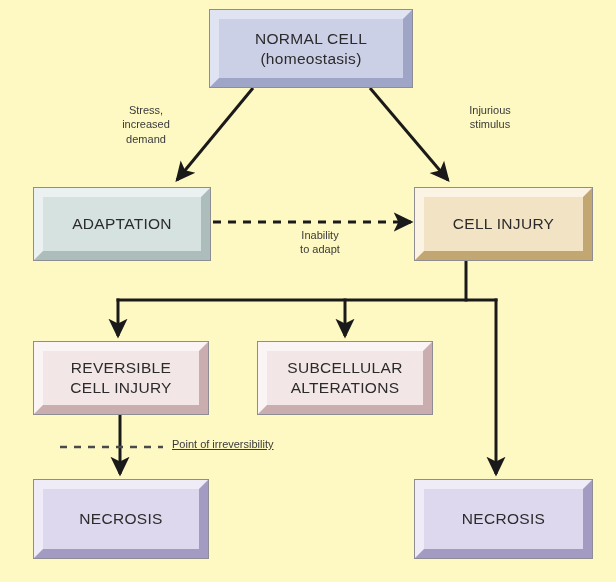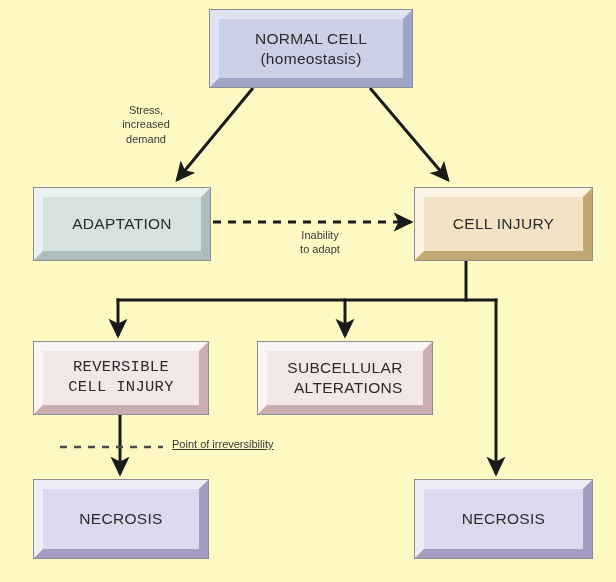--- a/index.html
+++ b/index.html
@@ -140,41 +140,43 @@
   </div>
 
   <div class="node n-adaptation" style="left:34px; top:188px; width:176px; height:72px;align-items:center;">
     <span class="node-label">ADAPTATION</span>
   </div>
 
   <div class="node n-injury" style="left:415px; top:188px; width:177px; height:72px;">
     <span class="node-label">CELL INJURY</span>
   </div>
 
-  <div class="node n-pink" style="left:34px; top:342px; width:174px; height:72px;font-family:Liberation Mono, monospace;">
+  <div class="node n-pink" style="left:34px; top:342px; width:174px; height:72px;">
     <span class="node-label">REVERSIBLE
 CELL INJURY</span>
   </div>
 
-  <div class="node n-pink" style="left:258px; top:342px; width:174px; height:72px;text-align:right;">
+  <div class="node n-pink" style="left:258px; top:342px; width:174px; height:72px;">
     <span class="node-label">SUBCELLULAR
 ALTERATIONS</span>
   </div>
 
   <div class="node n-lav" style="left:34px; top:480px; width:174px; height:78px;">
     <span class="node-label">NECROSIS</span>
   </div>
 
   <div class="node n-lav" style="left:415px; top:480px; width:177px; height:78px;">
     <span class="node-label">NECROSIS</span>
   </div>
 
   <div class="edge-label" style="left:86px; top:103px; width:120px;">Stress,
 increased
 demand</div>
 
+  <div class="edge-label" style="left:430px; top:103px; width:120px;">Injurious
+stimulus</div>
 
   <div class="edge-label" style="left:270px; top:228px; width:100px;">Inability
 to adapt</div>
 
   <div class="edge-label left-align" style="left:172px; top:437px; width:220px;">Point of irreversibility</div>
 
 </div>
 
 </body></html>

